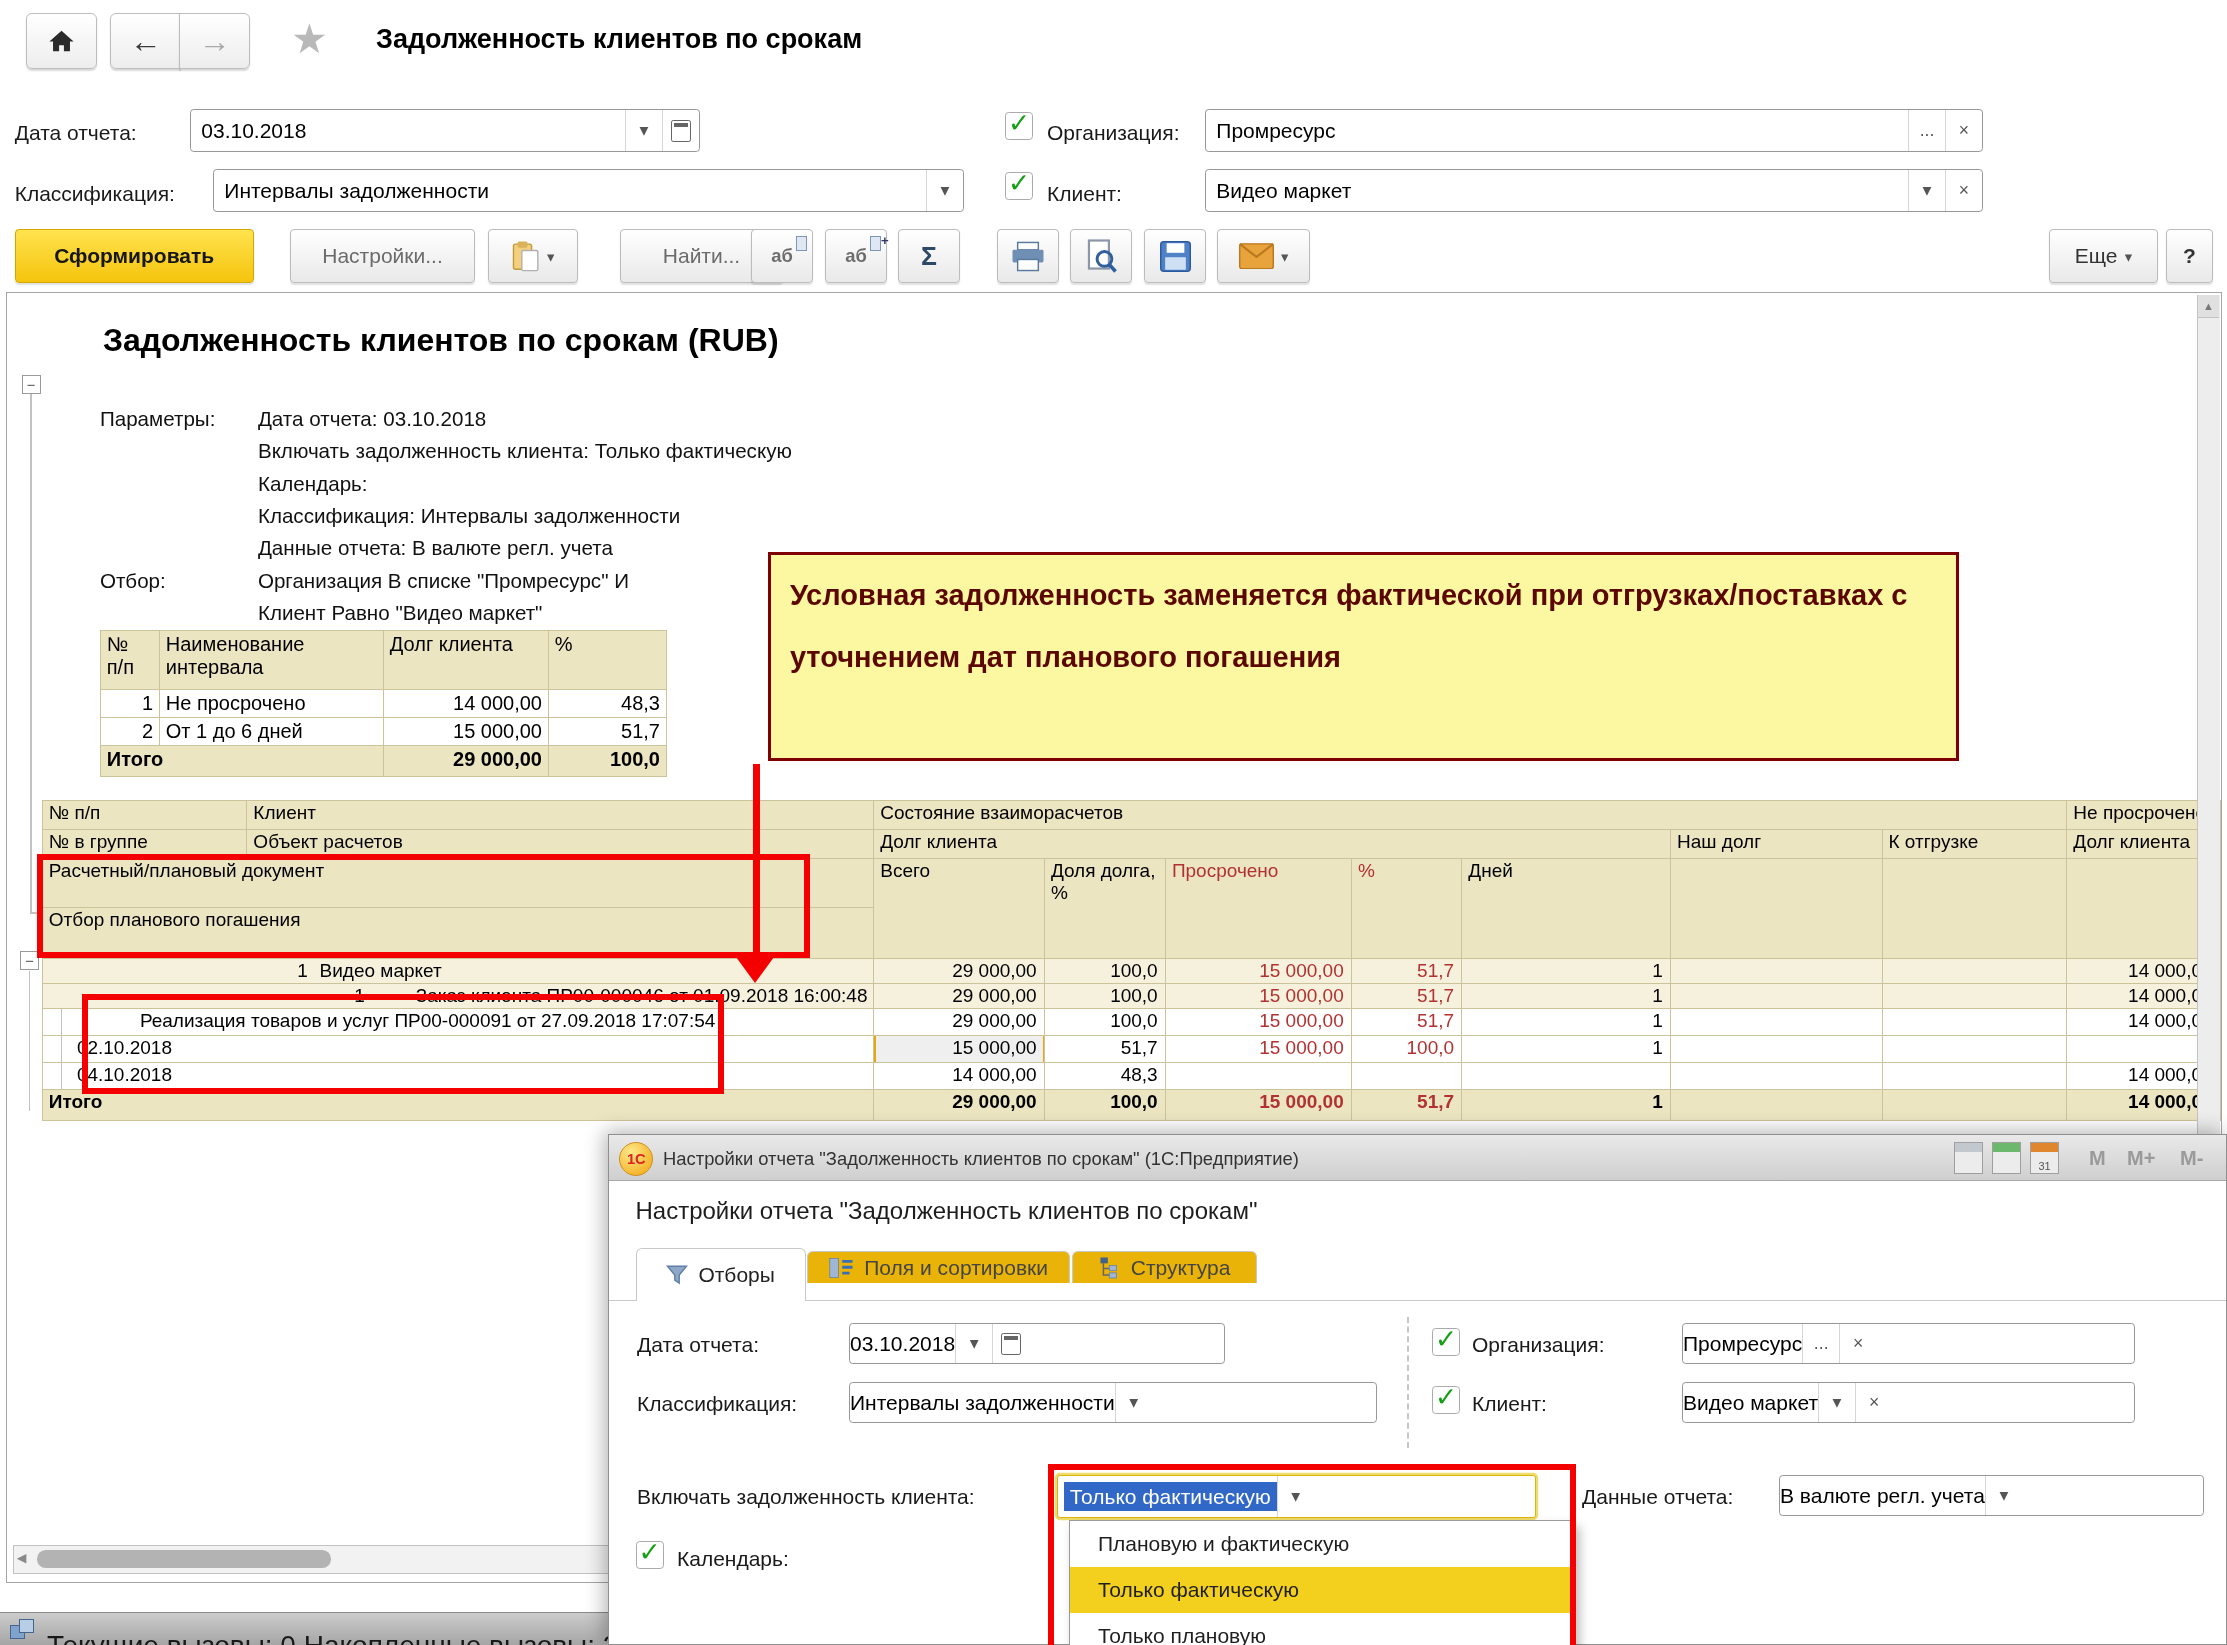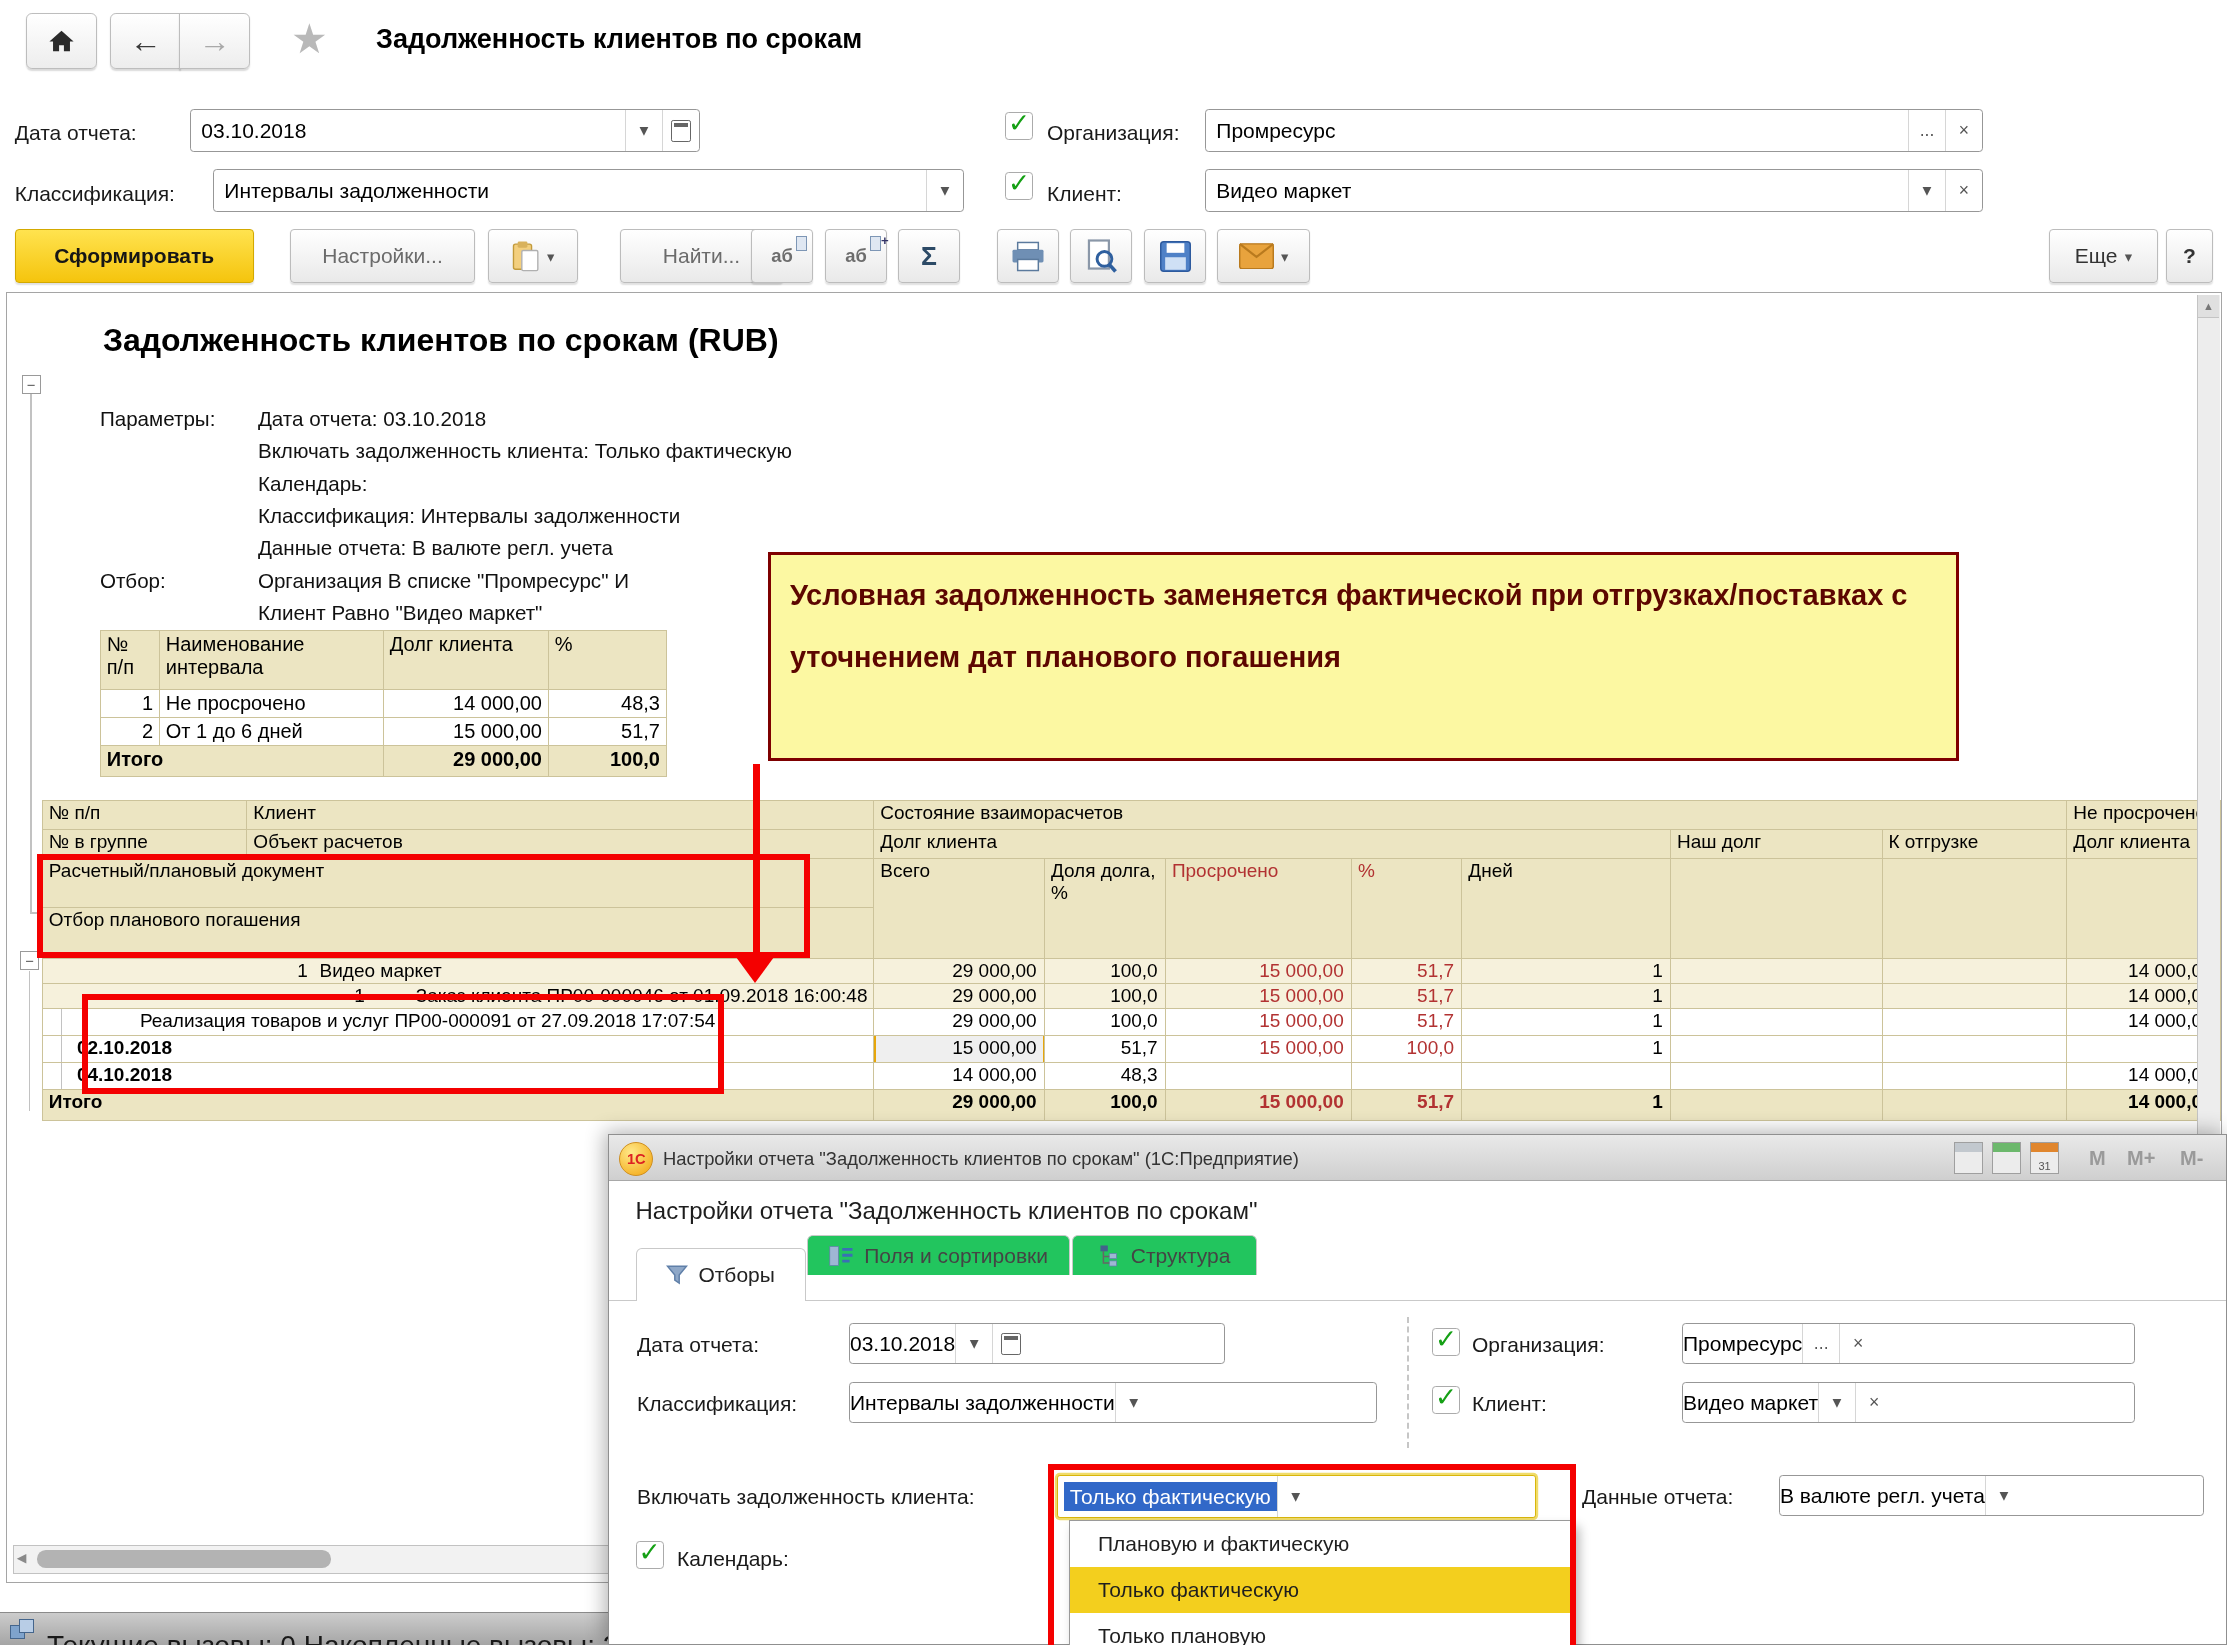--- a/index.html
+++ b/index.html
@@ -81,21 +81,21 @@
   #maintbl tr.trow td{height:31px;}
   #maintbl .grp{background:#f6f1dc;}
   #maintbl .tot{background:#ece5c2;font-weight:bold;}
   #maintbl .num{text-align:right;padding-right:7.3px;}
   #maintbl .red{color:#b23232;}
   .rnum{display:inline-block;text-align:right;}
   .w360{width:259px;}
   .w430{width:316px;}
   .rname{margin-left:11.8px;}
   .ind1{padding-left:97px !important;}
-  .ind2{padding-left:34px !important;font-weight:bold;}
+  .ind2{padding-left:34px !important;}
   .selcell{position:relative;background:#efefef;}
   .selcell::after{content:"";position:absolute;left:-3.7px;top:-5.1px;right:-3.7px;bottom:-5.1px;
                   border:5.1px solid #e7a60b;pointer-events:none;}
 
   
   .sbv{position:absolute;left:2190px;top:1.5px;width:23px;height:1285px;background:#ededed;border-left:1.5px solid #c4c4c4;box-sizing:border-box;}
   .sbv .up{position:absolute;left:0;top:0;width:21px;height:23.5px;background:#e0e0e0;border-bottom:1.5px solid #c4c4c4;
            display:flex;align-items:center;justify-content:center;font-size:11px;color:#777;box-sizing:border-box;}
   .sbh{position:absolute;left:5.9px;top:1252px;width:601px;height:29px;background:#f2f2f2;border:1.5px solid #c2c2c2;box-sizing:border-box;}
   .sbh .lt{position:absolute;left:2.9px;top:4.4px;font-size:12.5px;color:#8a8a8a;}
@@ -115,23 +115,23 @@
   #dlg-logo{position:absolute;left:10.3px;top:6.6px;width:32px;height:32px;border-radius:50%;
             background:radial-gradient(circle at 35% 30%,#ffe98a,#f2a30b);border:0.7px solid #cf8f20;
             display:flex;align-items:center;justify-content:center;font-size:14.7px;font-weight:bold;color:#d22;}
   #dlg-title{position:absolute;left:54px;top:12.5px;font-size:18.4px;color:#333;white-space:nowrap;}
   .tbico{position:absolute;top:7.3px;width:29px;height:32px;box-sizing:border-box;background:#ececec;border:1.5px solid #9f9f9f;}
   .tbico .band{position:absolute;left:0;top:0;right:0;height:8.8px;}
   .tbico .dday{position:absolute;left:0;right:0;bottom:1.5px;text-align:center;font-size:11px;color:#555;}
   .memlbl{position:absolute;top:11.8px;font-size:20px;font-weight:bold;color:#9a9a9a;}
 
   #dlg-heading{position:absolute;left:26.5px;top:62px;font-size:24px;color:#1d1d1d;}
-  .tab{position:absolute;top:100px;height:40px;display:flex;align-items:center;gap:10.3px;justify-content:center;
+  .tab{position:absolute;top:116px;height:32px;display:flex;align-items:center;gap:10.3px;justify-content:center;
        border:1.5px solid #c9c9c9;border-bottom:none;border-radius:5.9px 5.9px 0 0;font-size:21px;color:#444;
-       background:#22c55e;box-sizing:border-box;}
+       background:#eab308;box-sizing:border-box;}
   .tab.active{background:#fff;z-index:3;top:113px;height:53px;color:#222;}
   #tabline{position:absolute;left:0;right:0;top:165px;border-top:1.5px solid #c9c9c9;}
   .dlabel{position:absolute;font-size:21px;color:#1a1a1a;white-space:nowrap;}
   .dinp{position:absolute;height:41px;background:#fff;border:1.5px solid #979797;border-radius:3.7px;
         box-sizing:border-box;display:flex;align-items:center;font-size:21px;}
   #dash-sep{position:absolute;left:798px;top:182px;height:131px;border-left:2.2px dashed #c6c6c6;}
   #combo{position:absolute;left:448px;top:340px;width:479px;height:43px;background:#fff;
          border:1.5px solid #d8b60c;box-shadow:0 0 0 2.2px #f0dc6a;border-radius:2.9px;box-sizing:border-box;
          display:flex;align-items:center;font-size:21px;}
   #combo .selval{margin-left:5.9px;background:#3168c8;color:#fff;padding:2.2px 5.9px;white-space:nowrap;}

